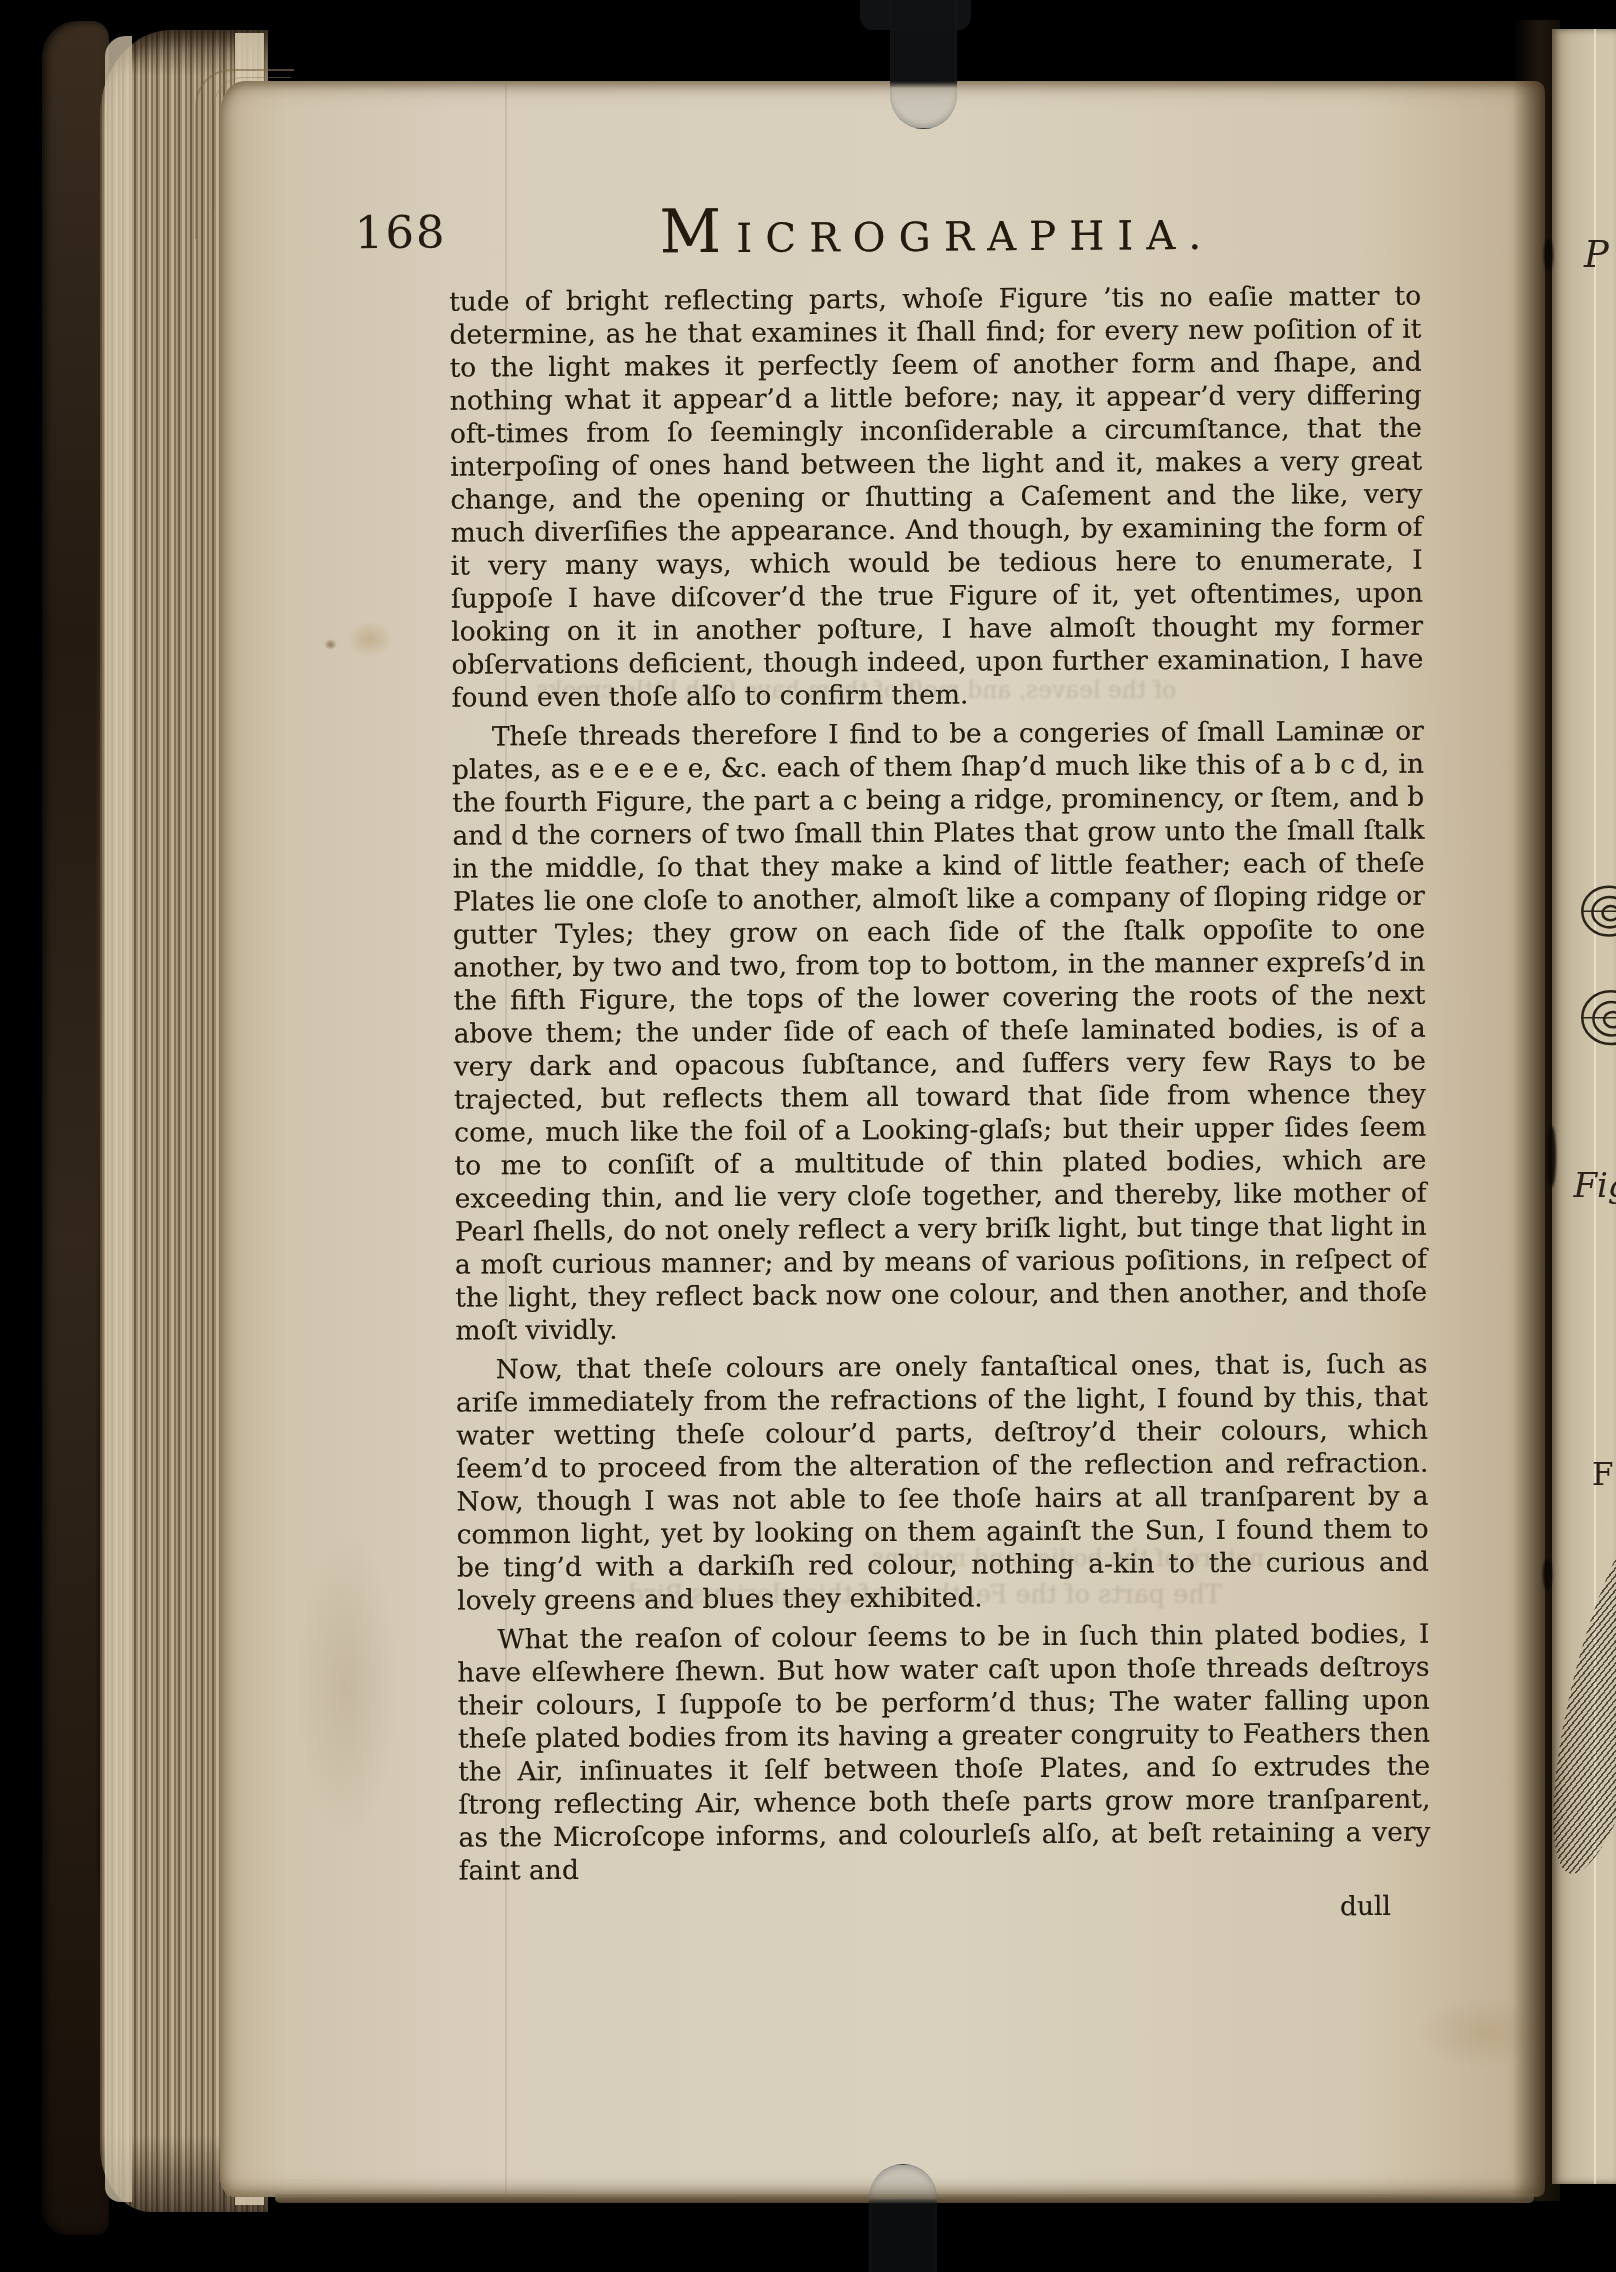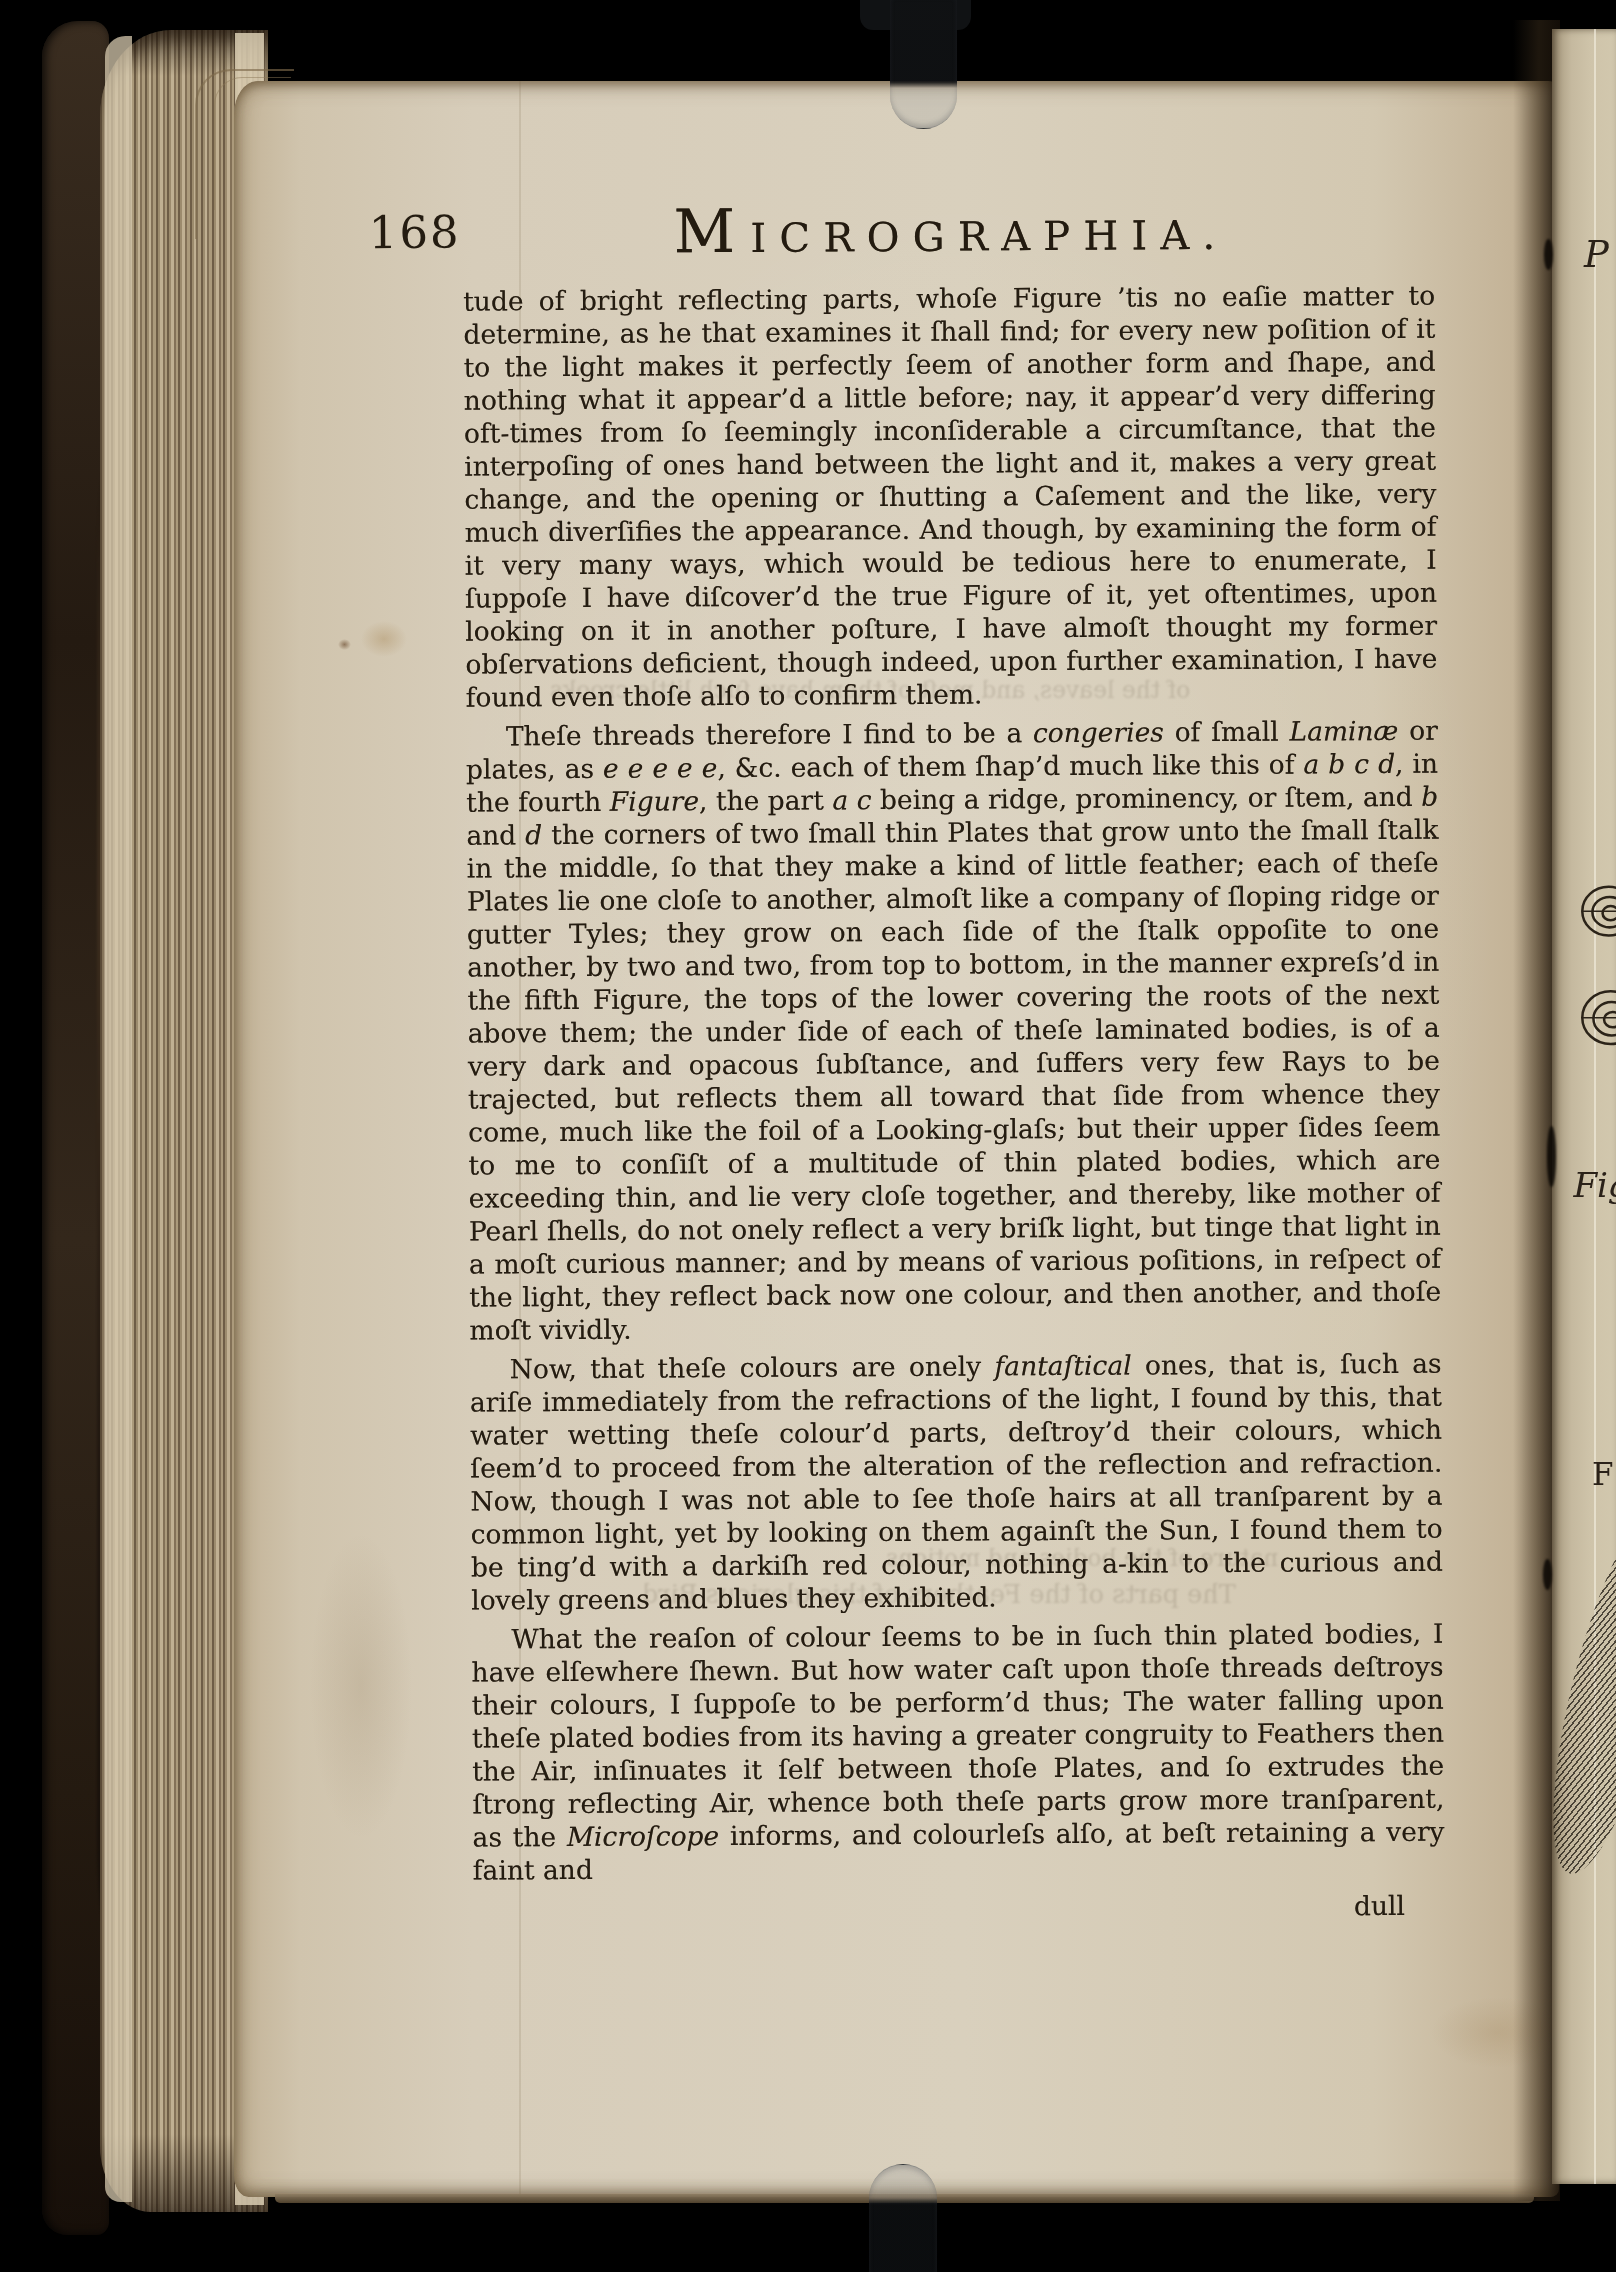--- a/index.html
+++ b/index.html
@@ -31,21 +31,21 @@
     border-radius:28px 0 0 0;}
 
   
   .page{left:220px;top:81px;width:1325px;height:2116px;z-index:4;
     background:
       radial-gradient(764px 1070px at 55% 40%,rgba(255,255,255,.10),rgba(0,0,0,0) 72%),
       linear-gradient(90deg,#c2b296 0,#d0c4ad 5%,#d7cdba 18%,#d9d0bd 55%,#d3c8b1 86%,#c3b296 97%,#ac9a7c 100%),
       #d4c9b5;
     border-radius:23.4px 10.2px 8.2px 14.3px/33px 10.2px 8.2px 21.4px;
     box-shadow:inset 0 4.1px 8.2px rgba(95,75,45,.45),inset 0 -6.1px 10.2px rgba(95,75,45,.38),
-               inset 8.2px 0 17.3px rgba(105,85,55,.30),inset -10.2px 0 23.4px rgba(80,60,35,.42);margin-left:14px;}
+               inset 8.2px 0 17.3px rgba(105,85,55,.30),inset -10.2px 0 23.4px rgba(80,60,35,.42);}
   .crease{left:285px;top:0;width:1.5px;height:2116px;background:rgba(120,100,70,.16);}
   .stain1{left:127px;top:540px;width:46px;height:36px;border-radius:50%;
     background:radial-gradient(closest-side,rgba(150,110,50,.28),rgba(0,0,0,0));}
   .stain2{left:104px;top:558px;width:13.2px;height:11.2px;border-radius:50%;
     background:radial-gradient(closest-side,rgba(90,55,25,.55),rgba(0,0,0,0));}
   .stain3{left:1197px;top:1916px;width:132px;height:71px;border-radius:50%;
     background:radial-gradient(closest-side,rgba(140,105,55,.16),rgba(0,0,0,0));}
   .stain4{left:76px;top:1452px;width:102px;height:306px;border-radius:50%;
     background:radial-gradient(closest-side,rgba(115,90,55,.14),rgba(0,0,0,0));}
 
@@ -60,21 +60,21 @@
   .content{left:0;top:0;right:0;bottom:0;transform:rotate(-.35deg);transform-origin:50% 40%;}
   .pagenum{left:139px;top:122px;font-size:45px;color:#241c11;letter-spacing:2px;}
   .title{left:444px;top:114px;font-size:40px;letter-spacing:13.2px;color:#231b10;
     text-shadow:0 0 0.5px rgba(35,25,12,.7);}
   .title::first-letter{font-size:60px;letter-spacing:15.3px;}
   .textblock{left:233px;top:201px;width:972px;font-size:26.5px;line-height:33px;
     text-align:justify;color:#241c11;text-shadow:0 0 0.5px rgba(40,28,14,.55);}
   .textblock p{margin:0;}
   .textblock p + p{margin-top:6.1px;}
   .textblock p.indent{text-indent:40px;}
-  .it{font-style:italic;}
+  .it{}
   .catchword{margin-top:8.2px;text-align:right;padding-right:40px;font-size:26.5px;}
 
   
   .gutter{left:1513px;top:20.4px;width:47px;height:2181px;z-index:5;
     background:linear-gradient(90deg,rgba(0,0,0,0) 0,rgba(55,42,25,.55) 55%,rgba(22,15,8,.85) 100%);}
   .facing{left:1552px;top:28.5px;width:65px;height:2155px;z-index:5;overflow:hidden;
     background:linear-gradient(90deg,#a3957a 0,#c5b99f 30%,#cfc4aa 60%,#d2c8ae 100%);
     box-shadow:inset 3.1px 0 7.1px rgba(40,28,14,.6);}
   .fold-line{left:42px;top:0;width:1.5px;height:2155px;background:rgba(240,234,218,.7);filter:blur(0.5px);}
   .frag{color:#2a2118;}

